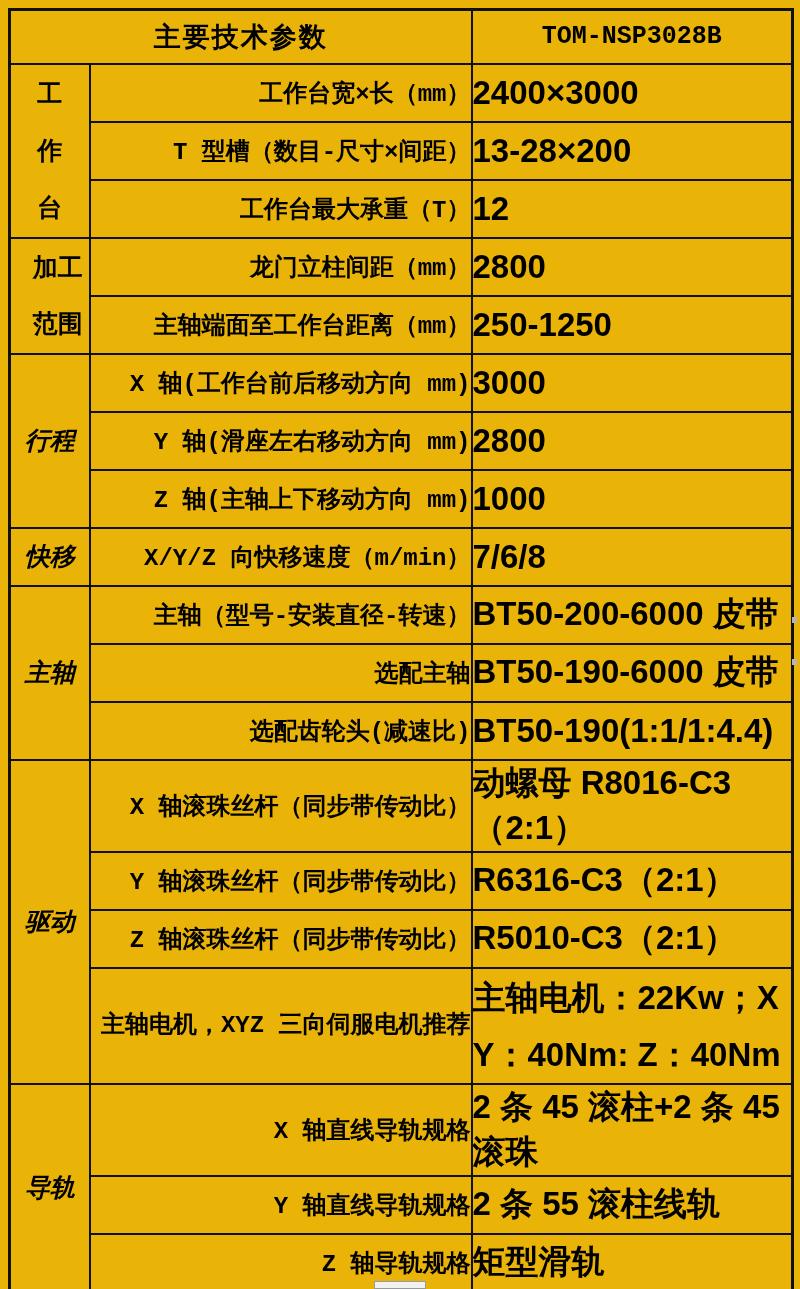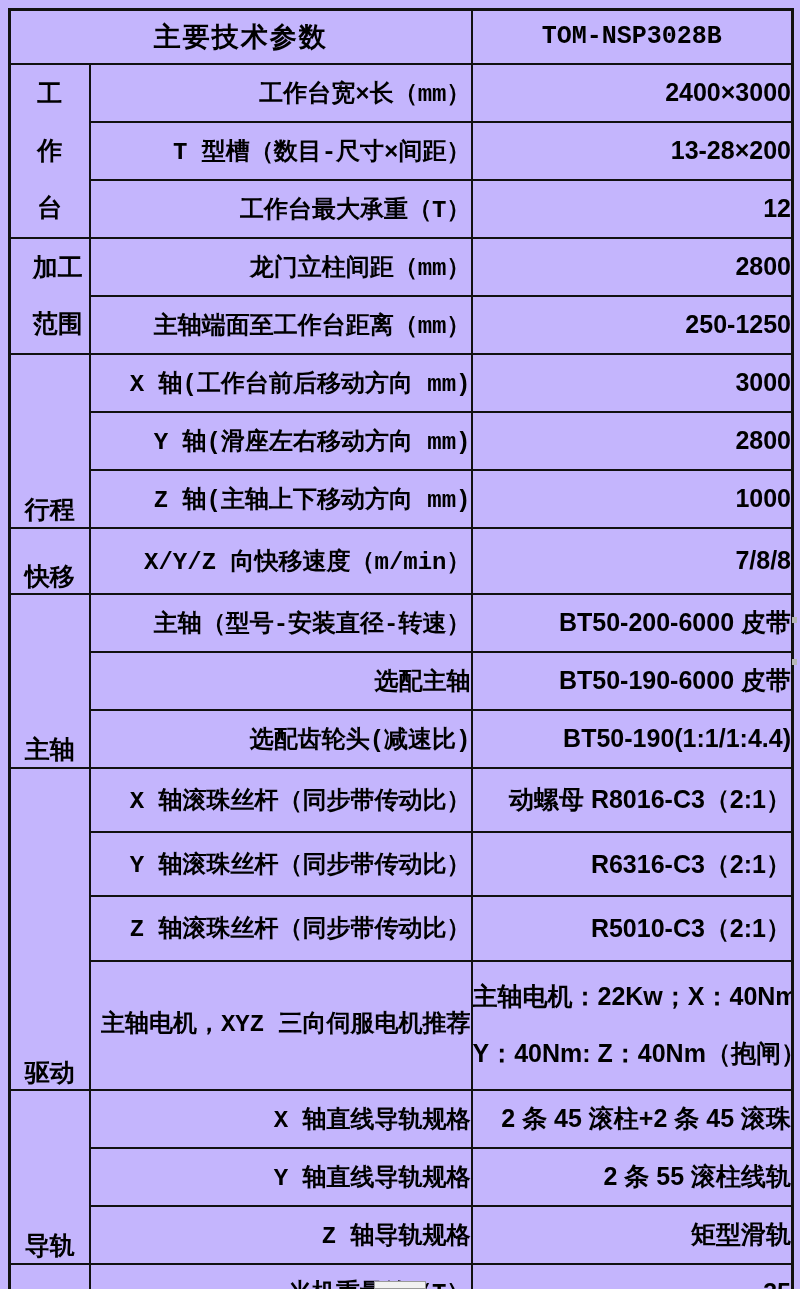--- a/index.html
+++ b/index.html
@@ -5,21 +5,21 @@
   html, body {
     margin: 0;
     padding: 0;
     background: #ffffff;
     font-family: "Liberation Sans", sans-serif;
   }
   .page {
     position: relative;
     width: 800px;
     height: 1289px;
-    background: #c4b5fd;
+    background: #eab308;
     overflow: hidden;
   }
   table.spec {
     position: absolute;
     left: 8px;
     top: 8px;
     width: 783px;
     border-collapse: collapse;
     table-layout: fixed;
     border: 3px solid #111111;
@@ -54,37 +54,37 @@
   td.group {
     text-align: center;
     font-size: 25px;
   }
   .group-inner {
     display: flex;
     flex-direction: column;
     justify-content: space-around;
     align-items: center;
   }
-  .group-inner.center { justify-content: flex-end; }
-  .gh-1 { height: 64px; }
+  .group-inner.center { justify-content: center; font-style: italic; }
+  .gh-1 { height: 54px; }
   .gh-2 { height: 112px; margin-left: 16px; }
   .gh-3 { height: 170px; }
   .gh-4 { height: 320px; }
 
   td.param {
     font-size: 24px;
     text-align: right;
     padding-left: 16px;
     padding-right: 4px;
     font-family: Liberation Mono, monospace;
   }
   td.param.tall { line-height: 56px; }
   td.value {
-    font-size: 25px;
-    text-align: right;
+    font-size: 33px;
+    text-align: left;
   }
   .value-lines div {
     line-height: 57px;
     white-space: nowrap;
   }
 
   
   .scrollbar-fragment {
     position: absolute;
     left: 374px;
@@ -175,21 +175,21 @@
       <td class="value">1000</td>
     </tr>
 
     <tr class="r-normal">
       <td class="group">
         <div class="group-inner gh-1 center">
           <div>快移</div>
         </div>
       </td>
       <td class="param">X/Y/Z 向快移速度（m/min）</td>
-      <td class="value">7/8/8</td>
+      <td class="value">7/6/8</td>
     </tr>
 
     <tr class="r-normal">
       <td class="group" rowspan="3">
         <div class="group-inner gh-3 center">
           <div>主轴</div>
         </div>
       </td>
       <td class="param">主轴（型号-安装直径-转速）</td>
       <td class="value">BT50-200-6000 皮带</td>

